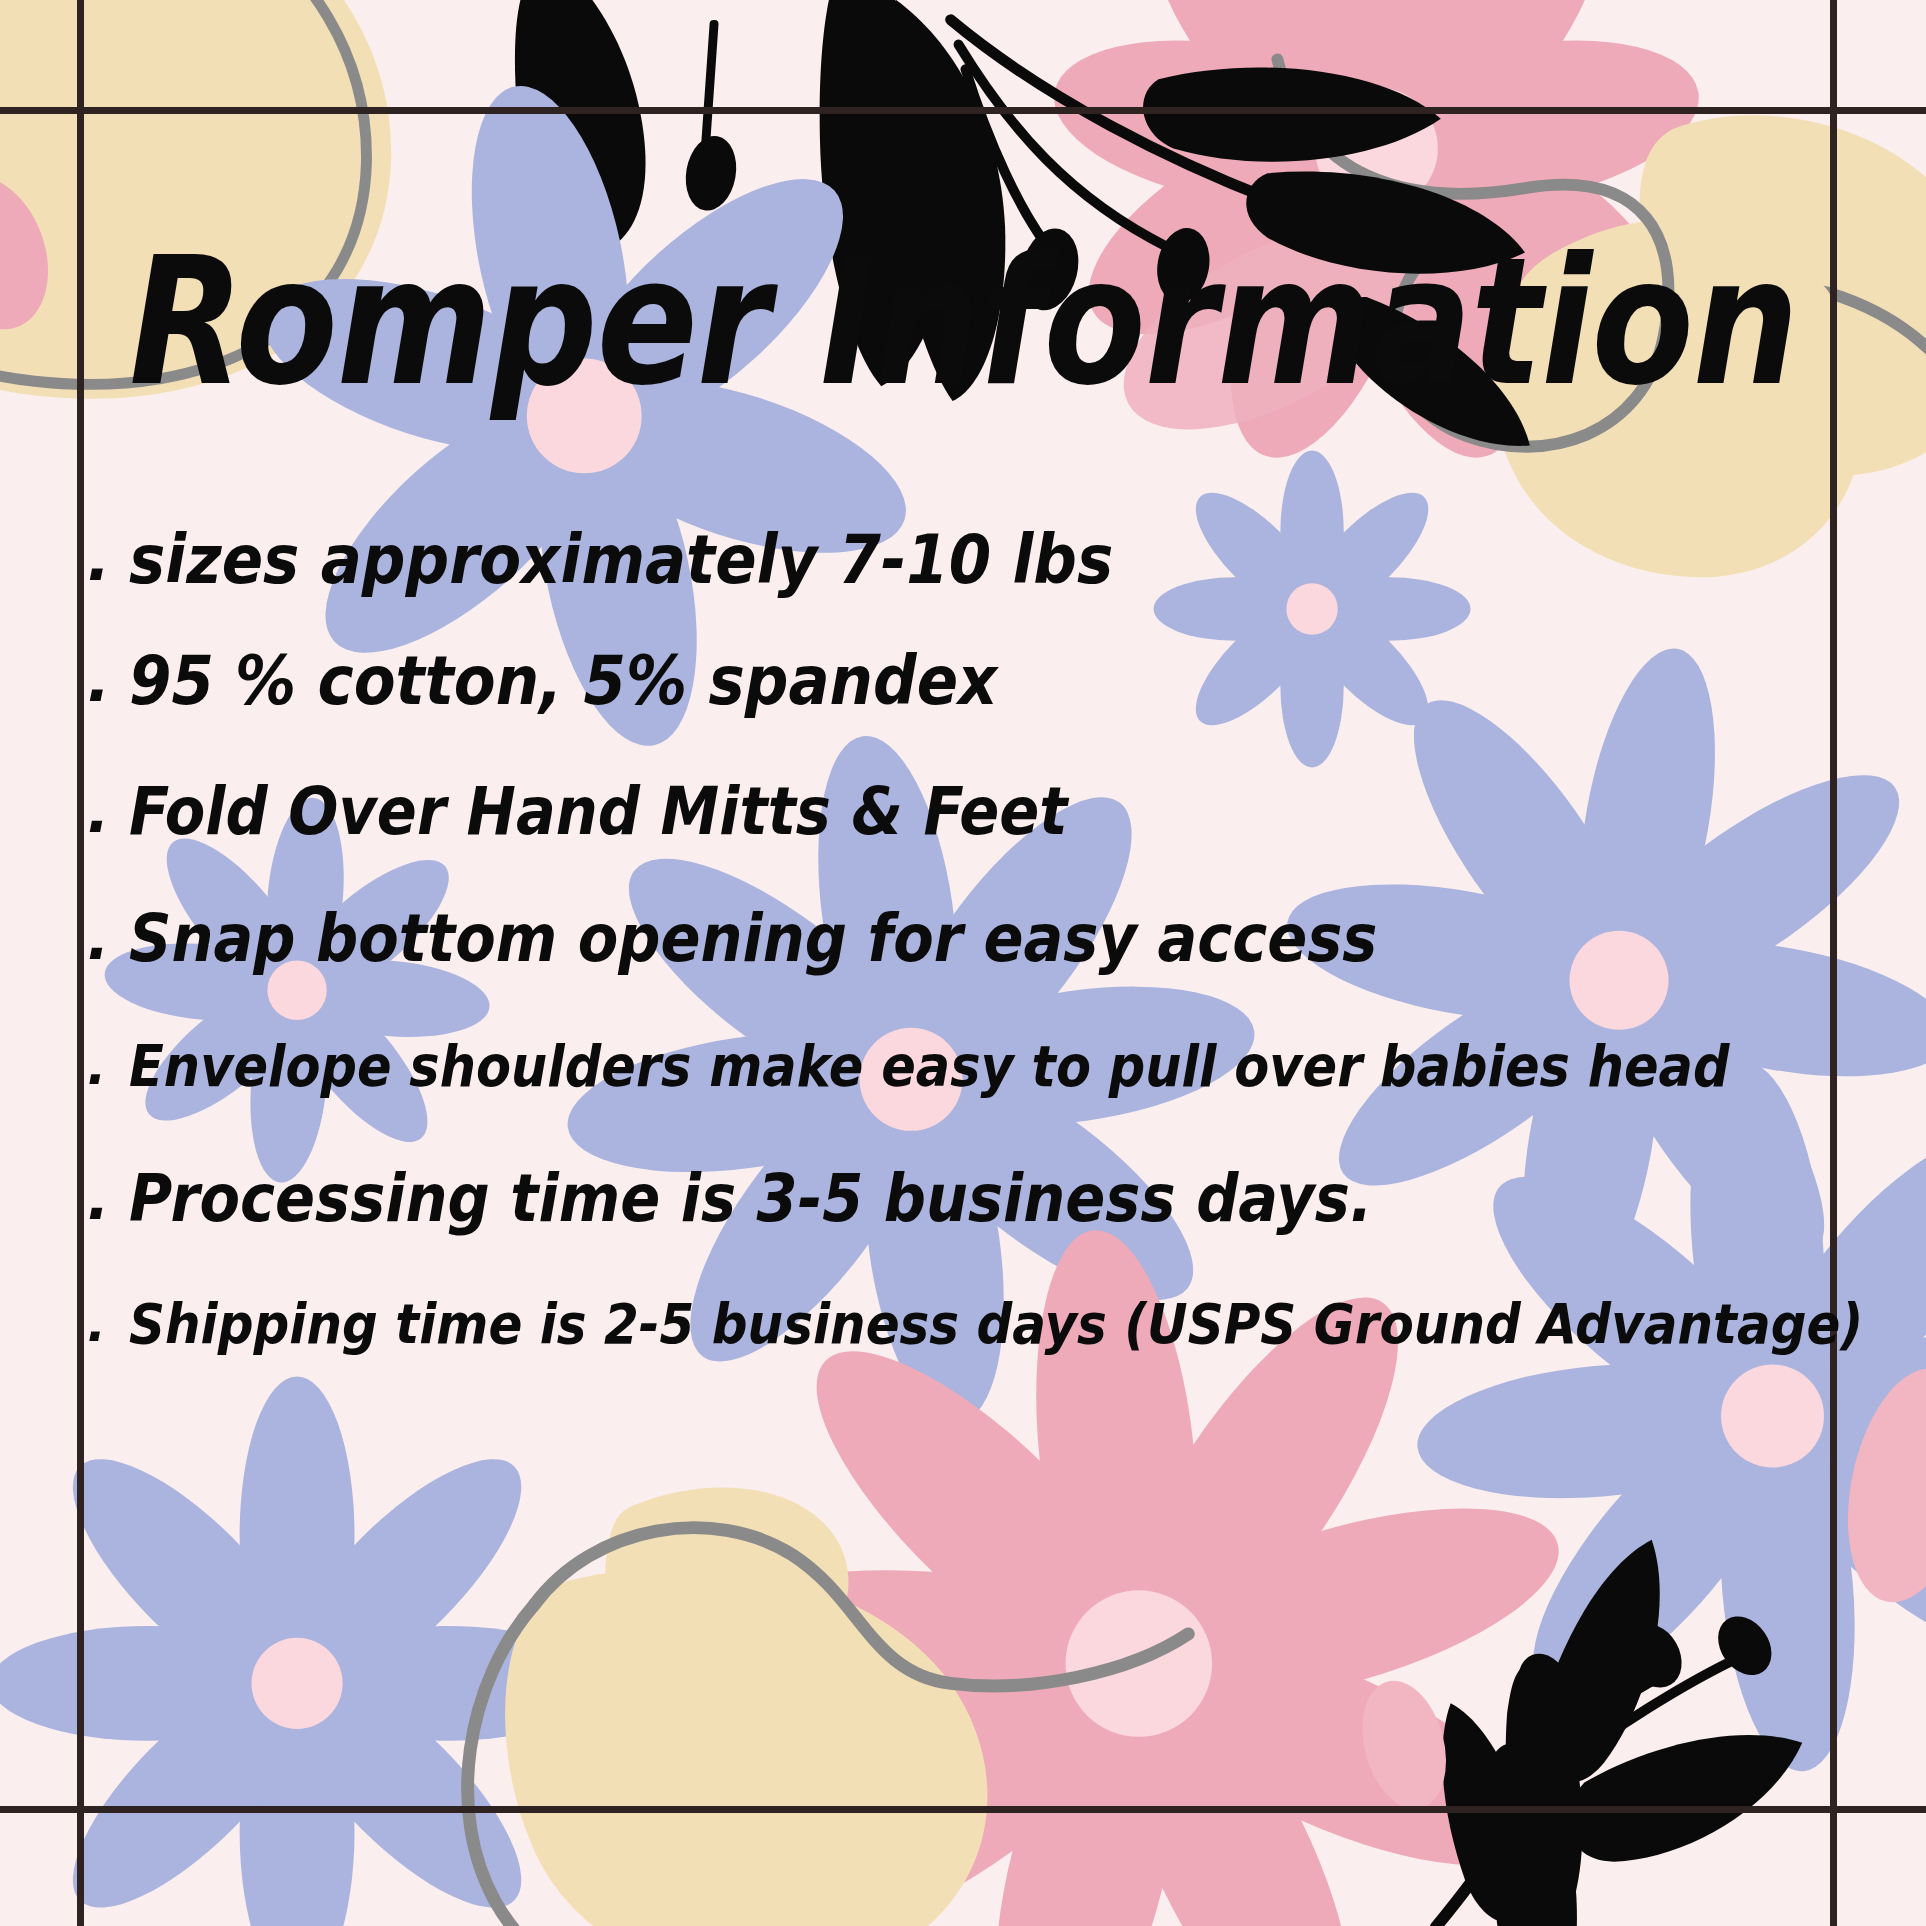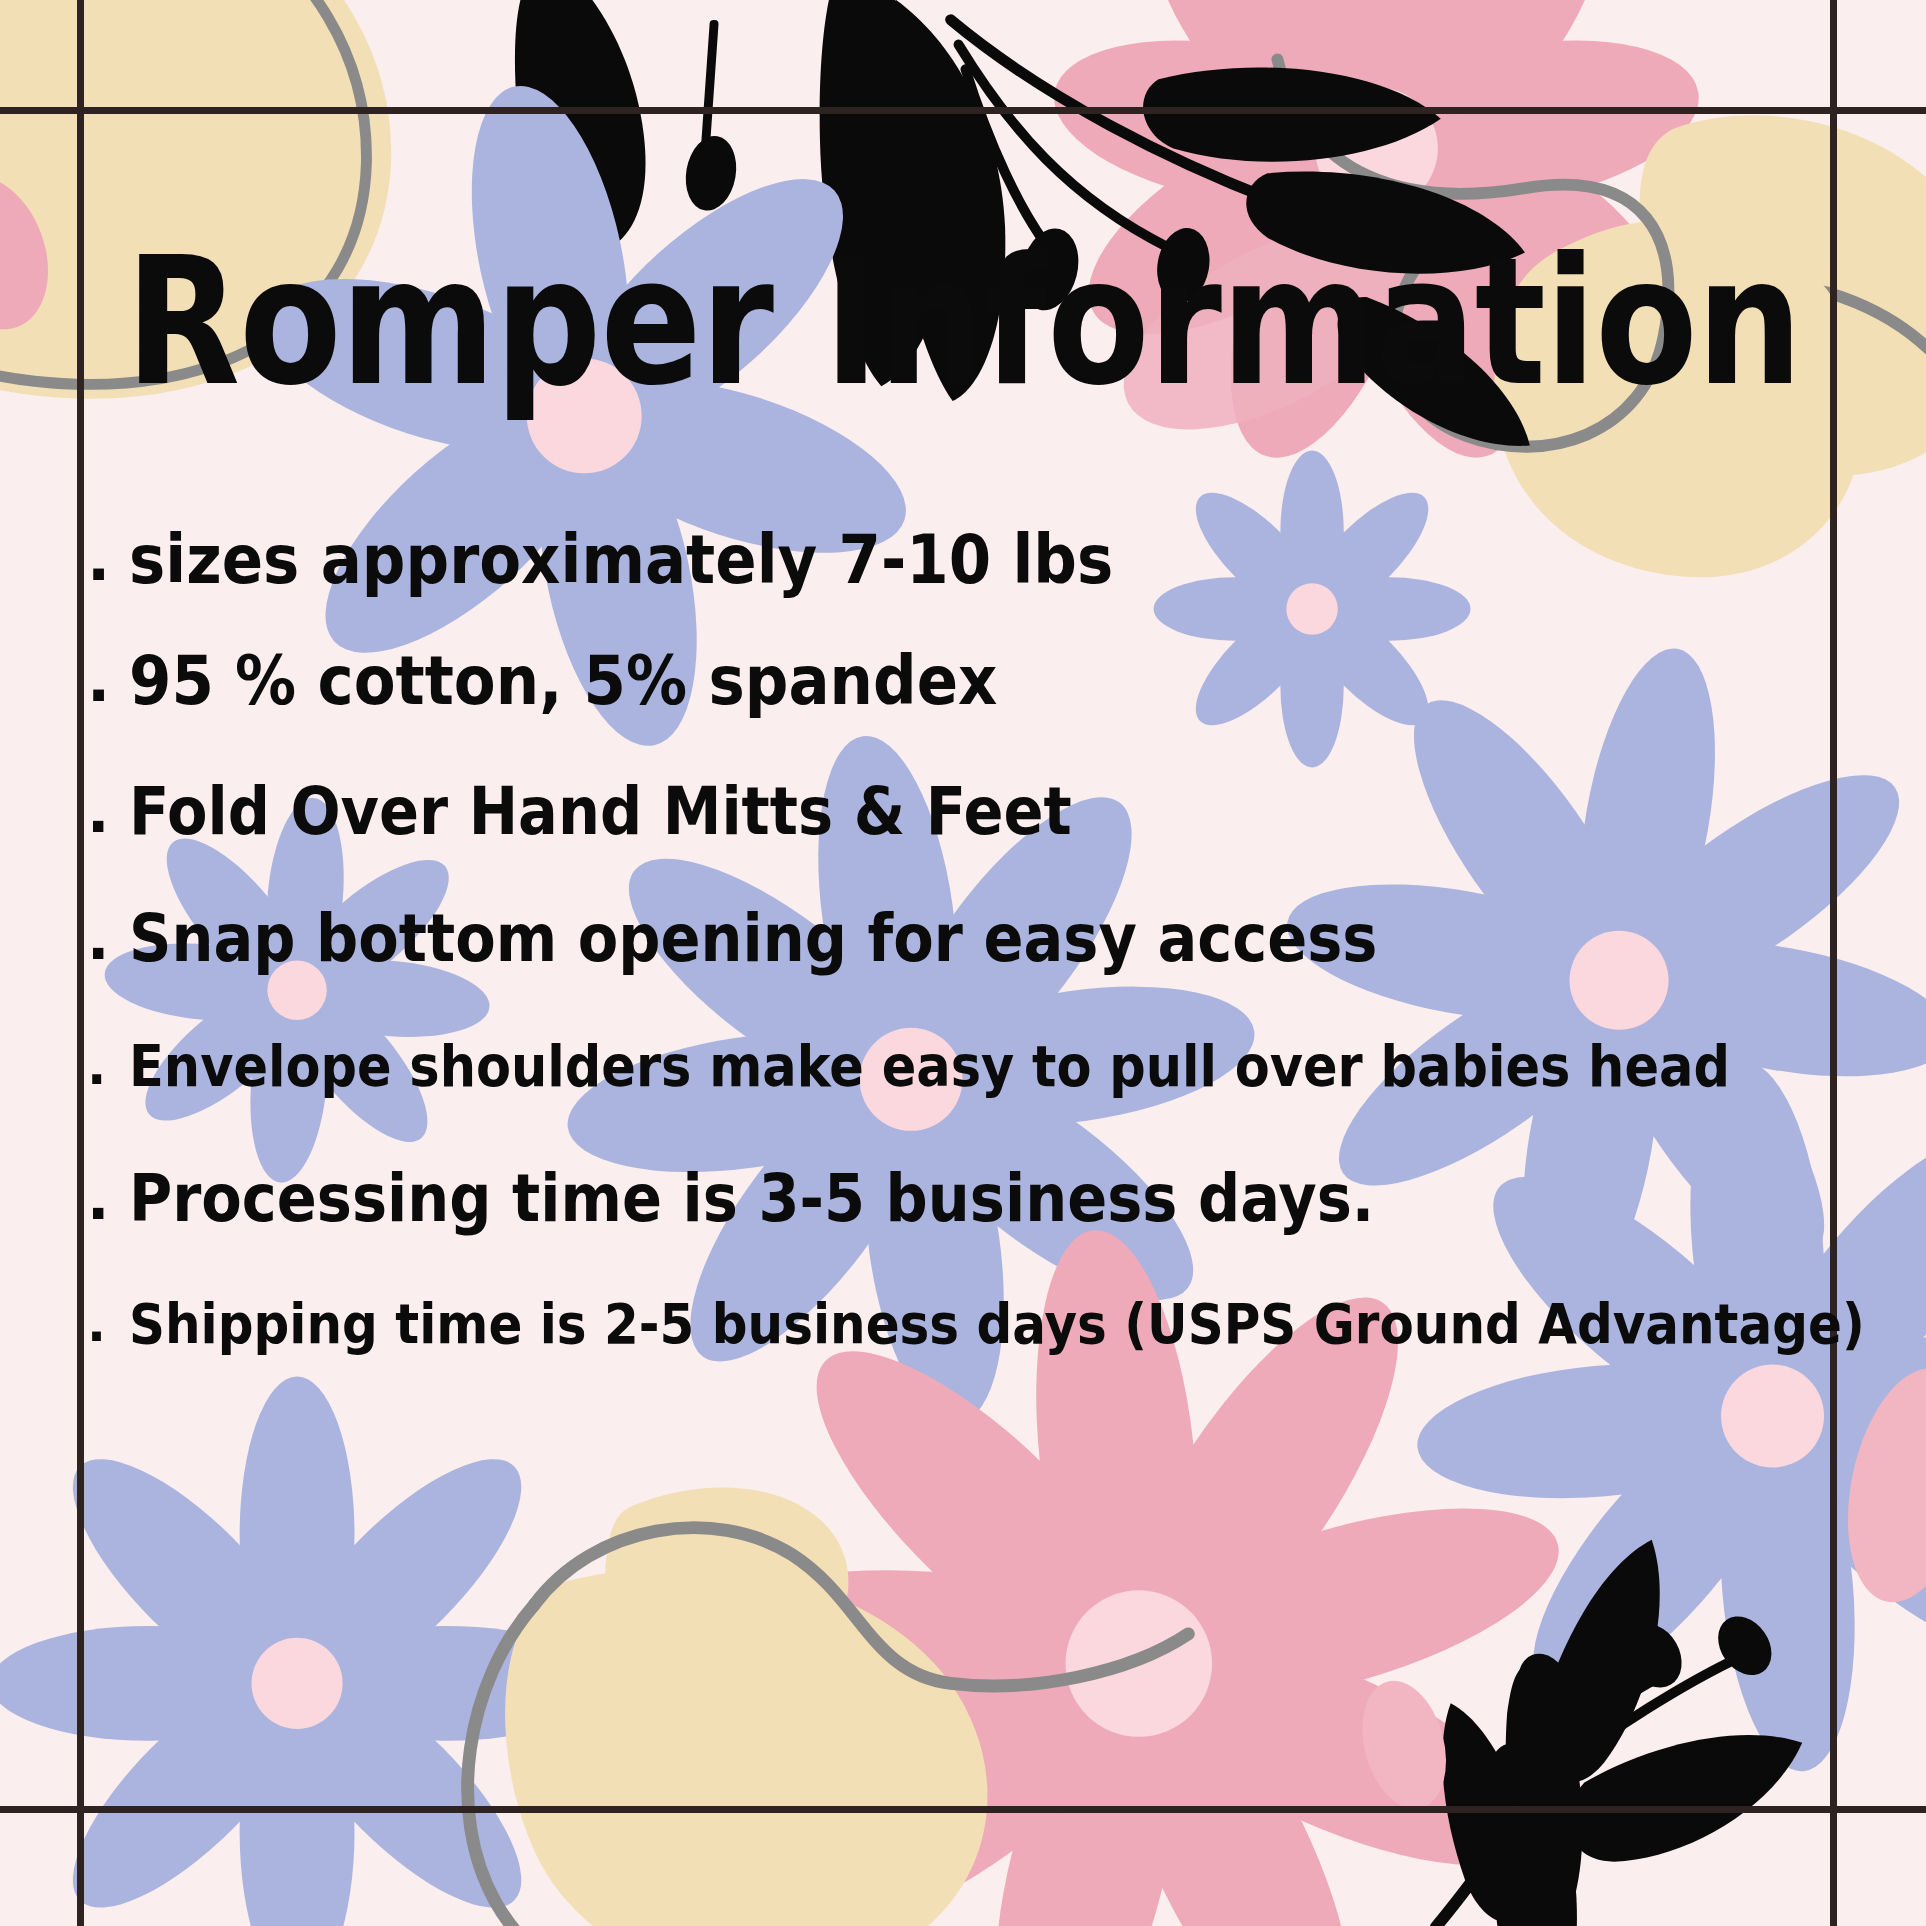--- a/index.html
+++ b/index.html
@@ -2,20 +2,21 @@
 <html><head>
 <meta charset="utf-8">
 <style>
   html,body{margin:0;padding:0;background:#ffffff;}
   #poster{
     position:relative;
     width:1927px;height:1927px;
     overflow:hidden;
     background:#fbeeee;
     font-family:"DejaVu Sans", sans-serif;
+    font-style:italic;
   }
   .layer{position:absolute;inset:0;}
   svg.layer{width:1927px;height:1927px;display:block;}
 
   
   .frame-line{position:absolute;background:#2e2320;}
   .fl-v-left{left:77px;top:0;width:7px;height:1927px;}
   .fl-v-right{left:1830px;top:0;width:7px;height:1927px;}
   .fl-h-top{left:0;top:107px;width:1927px;height:7px;}
   .fl-h-bottom{left:0;top:1806px;width:1927px;height:7px;}

